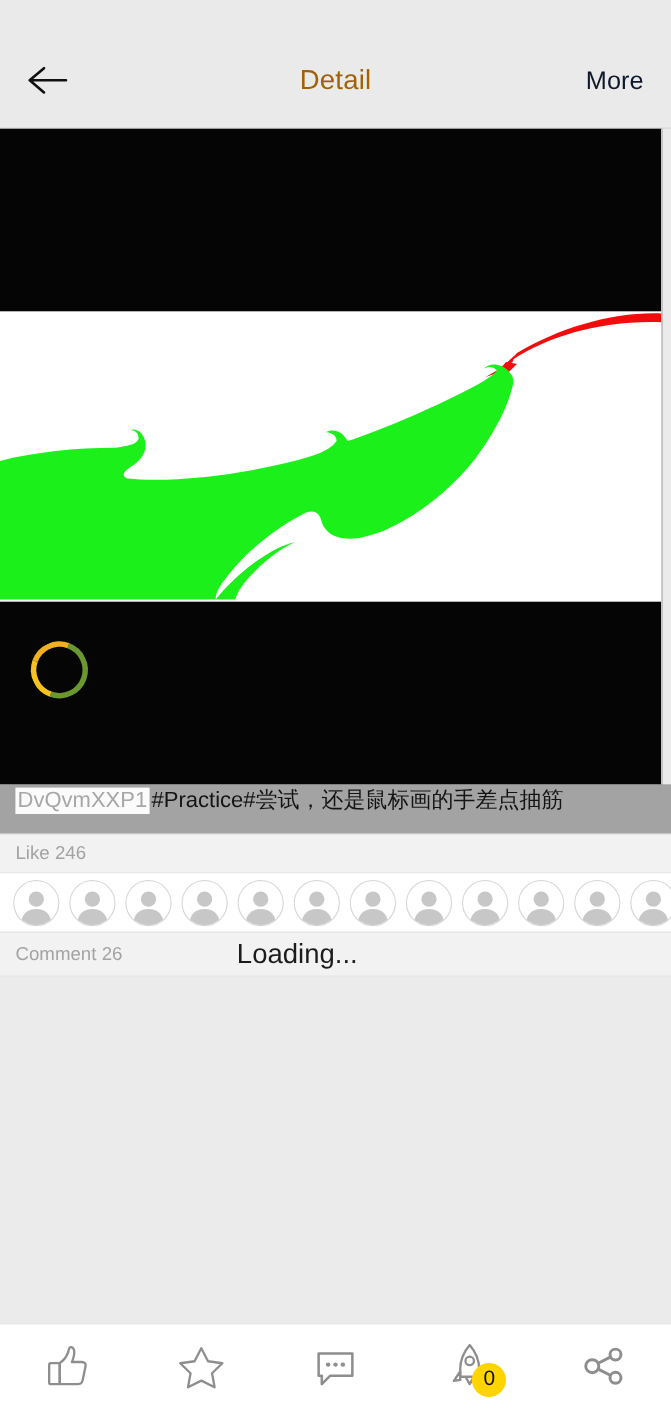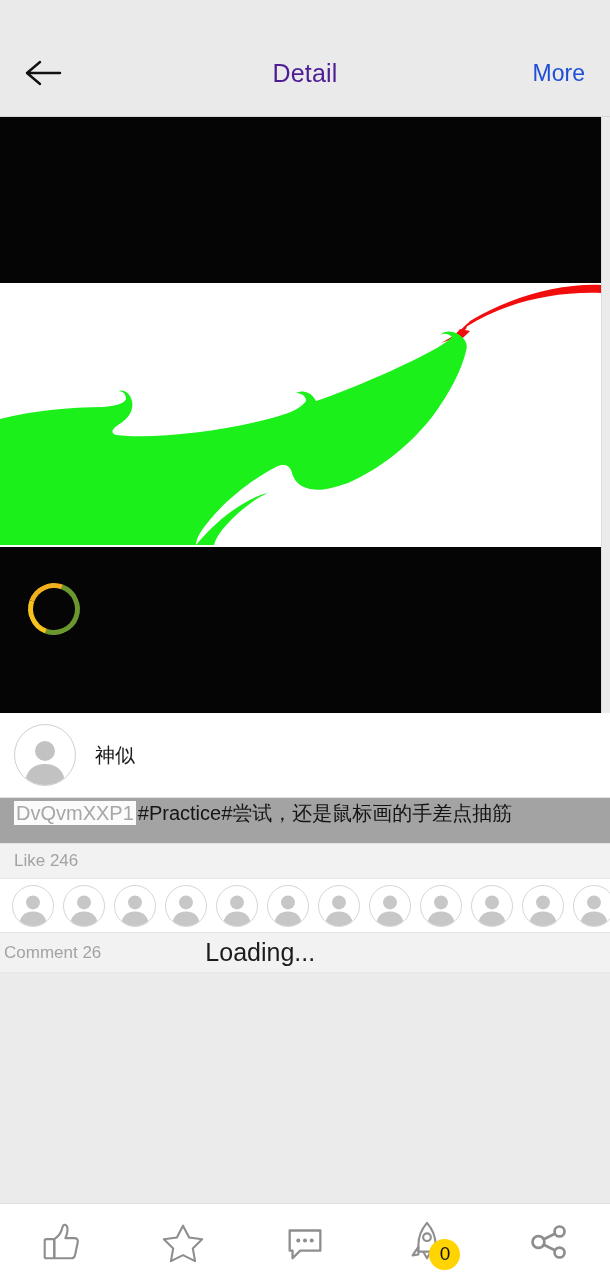--- a/index.html
+++ b/index.html
@@ -19,25 +19,25 @@
     height:87px; background:#eaeaea;
     display:flex; align-items:center; position:relative;
     border-bottom:1px solid #d8d8d8;
   }
   .nav-back {
     position:absolute; left:18px; top:50%; transform:translateY(-50%);
     width:48px; height:48px; display:flex; align-items:center; justify-content:center;
   }
   .nav-title {
     width:100%; text-align:center;
-    font-size:25px; color:#4c1d95; letter-spacing:.2px;
+    font-size:25px; color:#a16207; letter-spacing:.2px;
   }
   .nav-more {
     position:absolute; right:25px; top:50%; transform:translateY(-50%);
-    font-size:23px; color:#1d4ed8;text-align:center;
+    font-size:23px; color:#0f172a;text-align:center;
   }
 
   
   .media {
     position:relative; width:602px; height:596px; margin:0 0 0 0;
     background:#050505; overflow:hidden;
     border-right:1px solid #dcdcdc;
   }
   .media-inner { position:absolute; left:0; top:166px; width:602px; height:264px; background:#ffffff; overflow:hidden; }
   .art-svg { position:absolute; left:0; top:0; width:602px; height:264px; display:block; }
@@ -87,21 +87,21 @@
   .avatar-sm {
     width:42px; height:42px; border-radius:50%;
     border:1px solid #d6d6d6; background:#fff;
     display:flex; align-items:flex-end; justify-content:center; overflow:hidden;
     flex:0 0 auto;
   }
 
   
   .comment-head {
     background:#f2f2f2; height:40px; display:flex; align-items:center;
-    padding-left:4px; font-size:17px; color:#a3a3a3;
+    padding-left:14px; font-size:17px; color:#a3a3a3;
     border-top:1px solid #e3e3e3;
   }
   .comment-loading { margin-left:104px; font-size:25px; color:#1c1c1c; }
   .filler { background:#ebebeb; flex:1 1 auto; border-top:1px solid #e8e8e8; }
 
   
   .toolbar {
     position:absolute; left:0; bottom:0; width:610px; height:77px;
     background:#ffffff; border-top:1px solid #e0e0e0;
     display:flex; align-items:center;
@@ -158,29 +158,20 @@
                    C256 194 232 212 214 232
                    C202 246 196 254 196 262
                    L0 262 Z" fill="#1bf01b"></path>
           <path d="M196 262 C206 250 218 238 232 228 C246 218 258 212 268 210
                    C258 214 244 224 232 236 C222 246 216 254 214 262 Z" fill="#1bf01b"></path>
         </svg>
       </div>
       <div class="spinner"></div>
     </div>
 
-    <div class="author">
-      <div class="avatar-lg">
-        <svg width="52" height="52" viewBox="0 0 52 52">
-          <circle cx="26" cy="18" r="10" fill="#c2c2c2"></circle>
-          <path d="M6 52 C6 38 14 31 26 31 C38 31 46 38 46 52 Z" fill="#c2c2c2"></path>
-        </svg>
-      </div>
-      <div class="author-name">神似</div>
-    </div>
 
     <div class="caption">
       <span class="tagchip">DvQvmXXP1</span><span>#Practice#尝试，还是鼠标画的手差点抽筋</span>
     </div>
 
     <div class="like-head">Like 246</div>
     <div class="like-row">
       <div class="avatar-sm">
           <svg width="36" height="36" viewBox="0 0 52 52">
             <circle cx="26" cy="18" r="10" fill="#c7c7c7"></circle>

